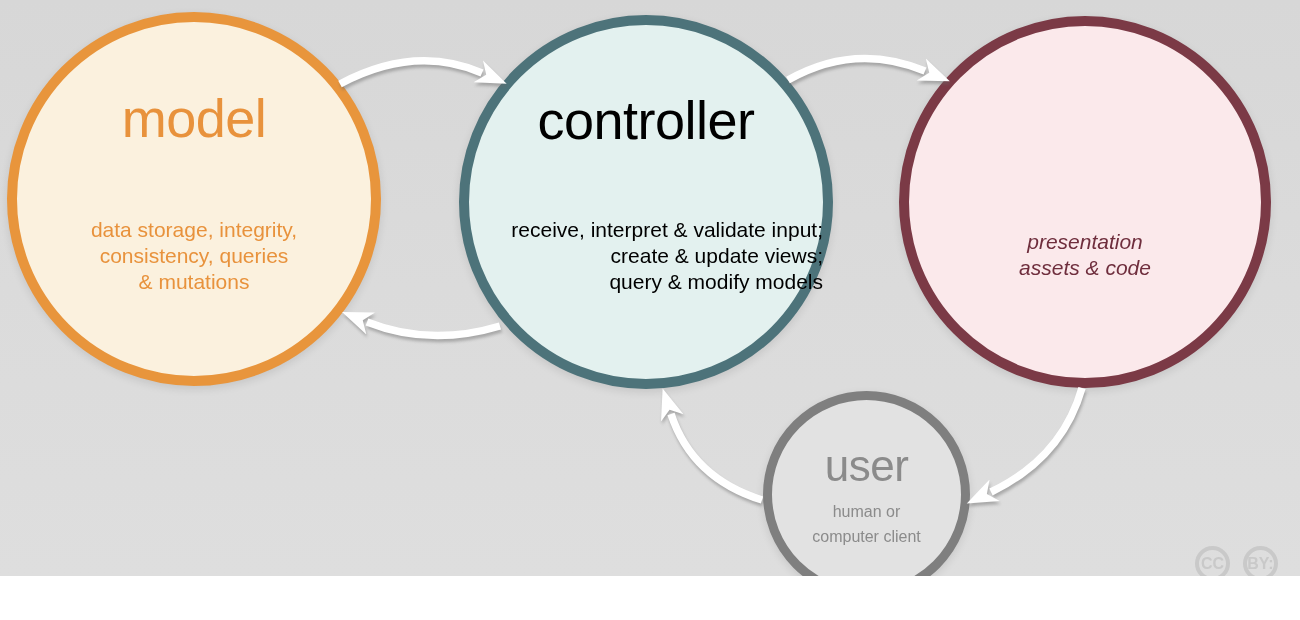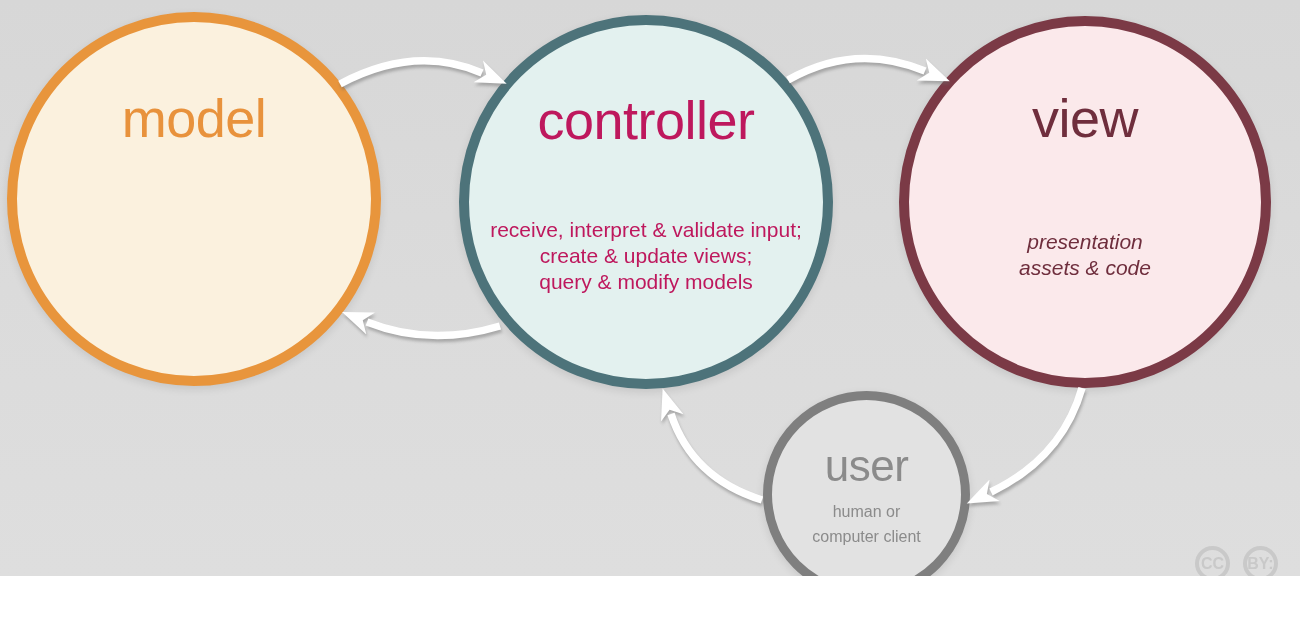--- a/index.html
+++ b/index.html
@@ -26,21 +26,21 @@
     position:absolute;left:0;right:0;text-align:center;
     font-weight:400;
   }
   
   .node-model{left:7px;top:12px;width:374px;height:374px;border:10px solid;}
   .node-model .title{top:69px;font-size:54px;}
   .node-model .body{top:195px;font-size:21px;line-height:26px;}
   
   .node-controller{left:459px;top:15px;width:374px;height:374px;border:10px solid;}
   .node-controller .title{top:68px;font-size:54px;}
-  .node-controller .body{top:192px;font-size:21px;line-height:26px;}
+  .node-controller .body{top:192px;font-size:21px;line-height:26px;text-align:right;}
   
   .node-view{left:899px;top:16px;width:372px;height:372px;border:10px solid;}
   .node-view .title{top:65px;font-size:54px;}
   .node-view .body{top:203px;font-size:21px;line-height:26px;font-style:italic;}
   
   .node-user{left:763px;top:391px;width:207px;height:207px;border:9px solid;}
   .node-user .title{top:44px;font-size:44px;}
   .node-user .body{top:99px;font-size:16px;line-height:25px;}
 
   .arrows{
@@ -63,33 +63,37 @@
     font-weight:bold;font-size:14px;line-height:12px;letter-spacing:0.2px;
   }
 </style>
 </head>
 <body>
 
 <div class="canvas">
 
   <div class="node node-model" style="border-color: rgb(232, 149, 60); background-color: rgb(251, 241, 222); color: rgb(232, 146, 60);">
     <div class="title">model</div>
+    <div class="body">
+      <span>data storage, integrity,</span><br>
+      <span>consistency, queries</span><br>
+      <span>&amp; mutations</span>
+    </div>
   </div>
 
-  <div class="node node-controller" style="border-color: rgb(77, 115, 122); background-color: rgb(227, 241, 239); color: #be185d;">
+  <div class="node node-controller" style="border-color: rgb(77, 115, 122); background-color: rgb(227, 241, 239); color: #000000;">
     <div class="title">controller</div>
     <div class="body">
       <span>receive, interpret &amp; validate input;</span><br>
       <span>create &amp; update views;</span><br>
       <span>query &amp; modify models</span>
     </div>
   </div>
 
   <div class="node node-view" style="border-color: rgb(123, 58, 70); background-color: rgb(251, 233, 235); color: rgb(111, 46, 61);">
-    <div class="title">view</div>
     <div class="body">
       <span>presentation</span><br>
       <span>assets &amp; code</span>
     </div>
   </div>
 
   <div class="node node-user" style="border-color: rgb(127, 127, 127); background-color: rgb(226, 226, 226); color: rgb(139, 139, 139);">
     <div class="title">user</div>
     <div class="body">
       <span>human or</span><br>

